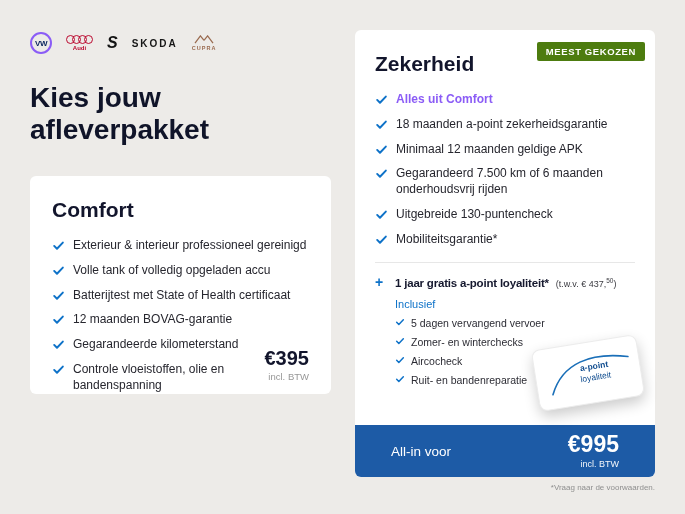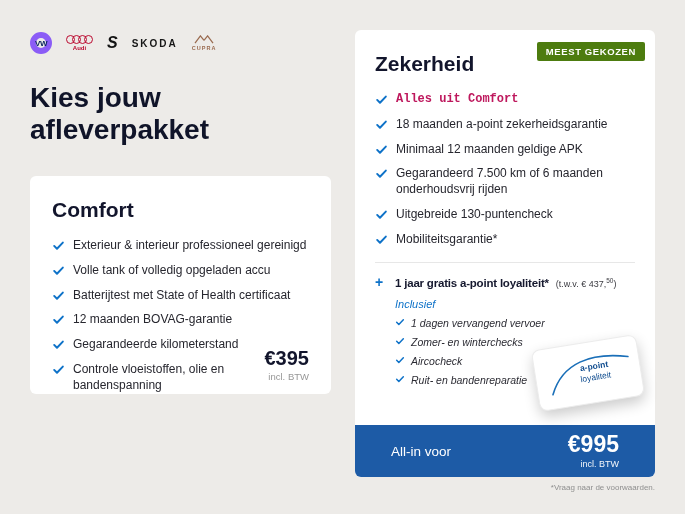--- a/index.html
+++ b/index.html
@@ -6,21 +6,21 @@
   html,body { width:685px; height:514px; }
   body {
     font-family: "Liberation Sans", sans-serif;
     background:#edebe8;
     overflow:hidden;
   }
   .stage { position:relative; width:685px; height:514px; background:#edebe8; }
 
   
   .brands { position:absolute; left:30px; top:28px; display:flex; align-items:center; gap:14px; height:30px; }
-  .vw-roundel { width:22px; height:22px; border:6px solid #8b5cf6; border-radius:50%;
+  .vw-roundel { width:22px; height:22px; border:2px solid #8b5cf6; border-radius:50%;
     display:flex; align-items:center; justify-content:center; color:#09245e;
     font-size:8px; font-weight:700; letter-spacing:-0.5px; }
   .audi { display:flex; flex-direction:column; align-items:center; gap:1px; }
   .audi-rings { display:flex; }
   .audi-ring { width:9px; height:9px; border:1.3px solid #bb0a30; border-radius:50%; }
   .audi-ring + .audi-ring { margin-left:-3px; }
   .audi-label { font-size:6px; color:#bb0a30; font-weight:700; }
   .seat-s { font-size:16px; font-weight:900; color:#141414; font-style:italic; }
   .skoda-label { font-size:10px; font-weight:700; letter-spacing:2px; color:#161616; }
   .cupra { display:flex; flex-direction:column; align-items:center; gap:1px; }
@@ -46,32 +46,32 @@
   .price-block { position:absolute; right:22px; bottom:12px; text-align:right; }
   .price-main { font-size:20px; font-weight:700; color:#12152c; line-height:1; }
   .price-note { font-size:9.5px; color:#979797; margin-top:3px; }
 
   
   .zekerheid-card { left:355px; top:30px; width:300px; height:447px; }
   .badge { position:absolute; top:12px; right:10px; background:#4d7c0f; color:#fff;
     font-size:9.5px; font-weight:700; letter-spacing:0.6px; padding:4px 9px; border-radius:2px; }
   .z-content { padding:22px 20px 0; display:flex; flex-direction:column; }
   .zekerheid-card .card-title { margin-bottom:16px; }
-  .z-list li:nth-of-type(1) .label { font-weight:700; color:#be185d;font-family:Liberation Mono, monospace; }
+  .z-list li:nth-of-type(1) .label { font-weight:700; color:#8b5cf6; }
 
   .divider { border-top:1px solid #e7e7e7; margin:14px 0 12px; }
 
   .loyalty-row { display:flex; gap:7px; align-items:baseline; white-space:nowrap;
     margin-right:-14px; overflow:hidden; }
   .plus-icon { color:#0e72c8; font-weight:700; font-size:14px; flex:none; width:13px; line-height:1; }
   .loyalty-label { font-weight:700; font-size:11.5px; color:#15182e; letter-spacing:-0.2px; }
   .loyalty-value { font-size:9px; color:#3c3c42; }
   .loyalty-value sup { font-size:6.5px; }
 
-  .inclusief { margin:9px 0 0 20px;font-style:italic; }
+  .inclusief { margin:9px 0 0 20px; }
   .inclusief-label { color:#0e72c8; font-size:11px; margin-bottom:7px; }
   .sub-list { list-style:none; display:flex; flex-direction:column; gap:6px; }
   .sub-list li { display:flex; gap:6px; align-items:flex-start;
     font-size:10.5px; line-height:1.25; color:#2c2c34; }
   .sub-list .check { width:10px; margin-top:0; }
 
   .loyalty-card-graphic { position:absolute; top:312px; right:14px; width:106px; height:62px;
     transform:rotate(-9deg); background:#fff; border:1px solid #ececec; border-radius:8px;
     box-shadow:0 6px 14px rgba(0,0,0,.2); display:flex; align-items:center; justify-content:center;
     z-index:3; }
@@ -258,21 +258,21 @@
       <div class="inclusief">
         <div class="inclusief-label">Inclusief</div>
         <ul class="sub-list">
 
             <li>
               <span class="check">
                 <svg width="10" height="10" viewBox="0 0 12 12">
                   <path d="M2 6.4l2.6 2.6L10 3.3" stroke="#0e72c8" stroke-width="1.8" fill="none" stroke-linecap="round" stroke-linejoin="round"></path>
                 </svg>
               </span>
-              <span class="label">1 dagen vervangend vervoer</span>
+              <span class="label">5 dagen vervangend vervoer</span>
             </li>
 
             <li>
               <span class="check">
                 <svg width="10" height="10" viewBox="0 0 12 12">
                   <path d="M2 6.4l2.6 2.6L10 3.3" stroke="#0e72c8" stroke-width="1.8" fill="none" stroke-linecap="round" stroke-linejoin="round"></path>
                 </svg>
               </span>
               <span class="label">Zomer- en winterchecks</span>
             </li>

